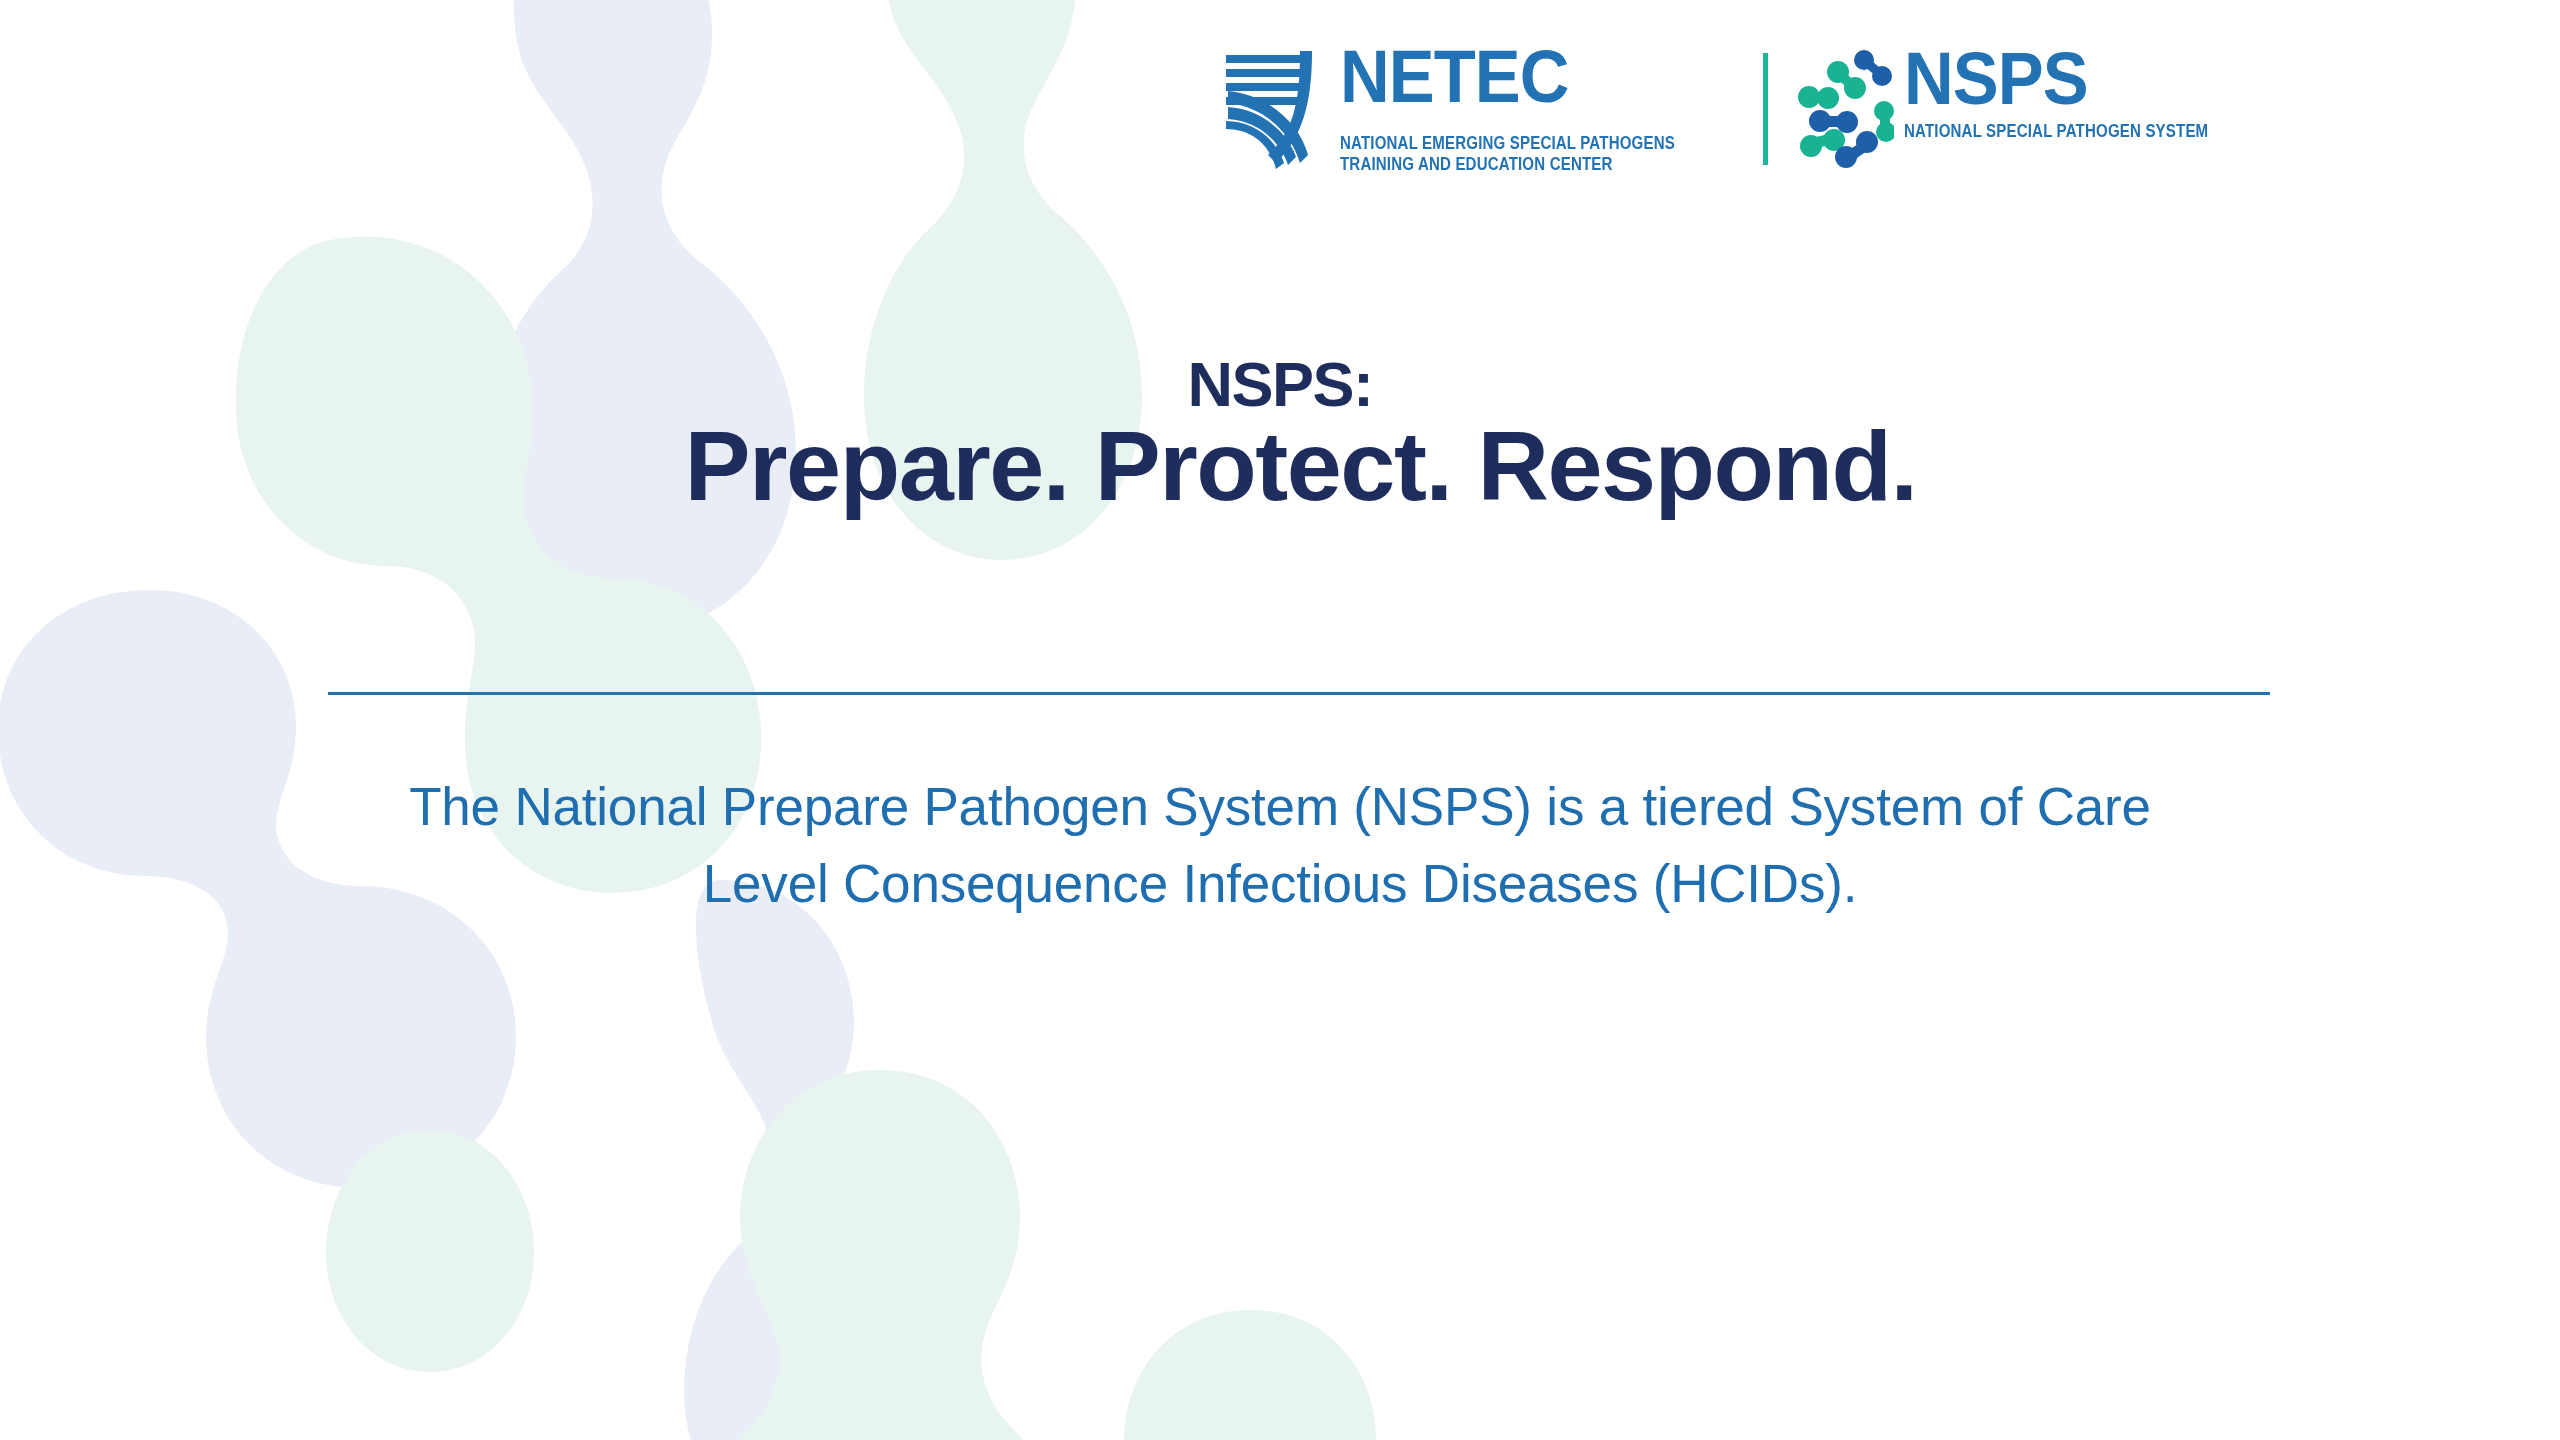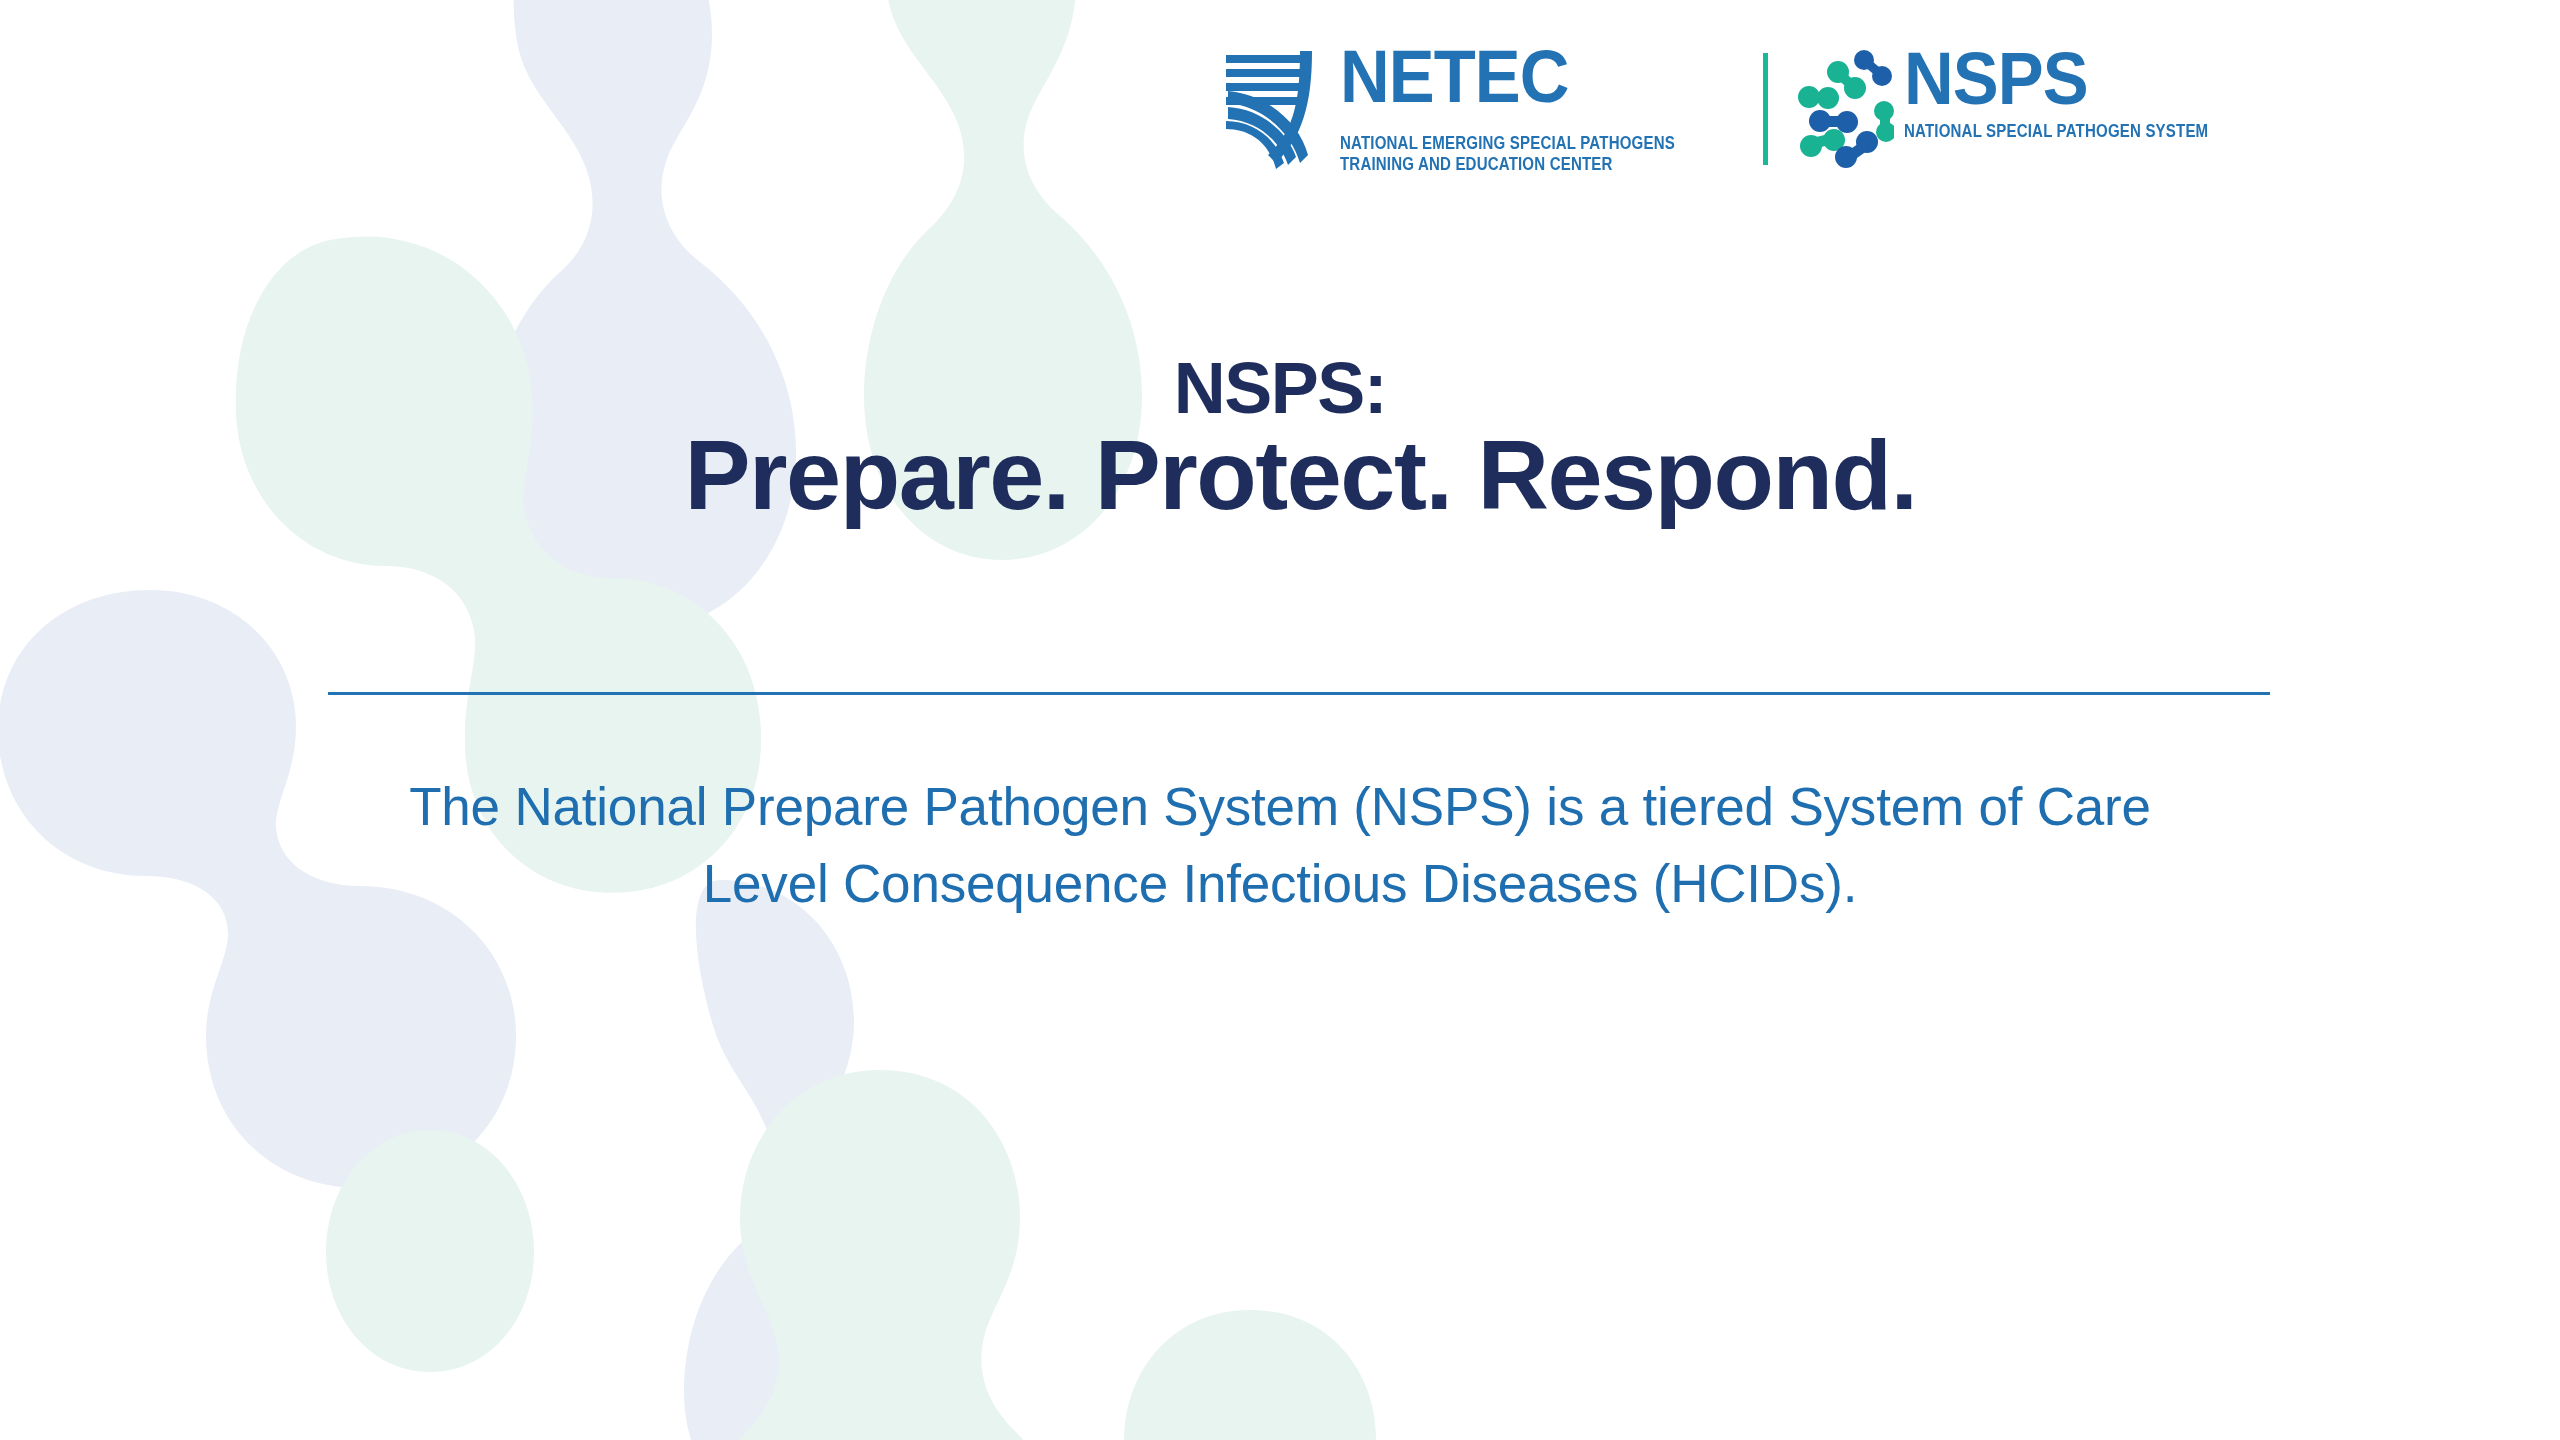--- a/index.html
+++ b/index.html
@@ -121,21 +121,21 @@
     position: absolute;
     left: 0;
     top: 352px;
     width: 2560px;
     text-align: center;
   }
   .title-line {
     font-family: "Liberation Sans", sans-serif;
     font-weight: bold;
     color: #1e2d5c;
-    font-size: 72px;
+    font-size: 63px;
     line-height: 1.02;
     letter-spacing: -1.5px;
     white-space: nowrap;
   }
   #title-line-2 { font-size: 99px; padding-left: 41px; }
 
   
   #divider {
     position: absolute;
     left: 328px;

